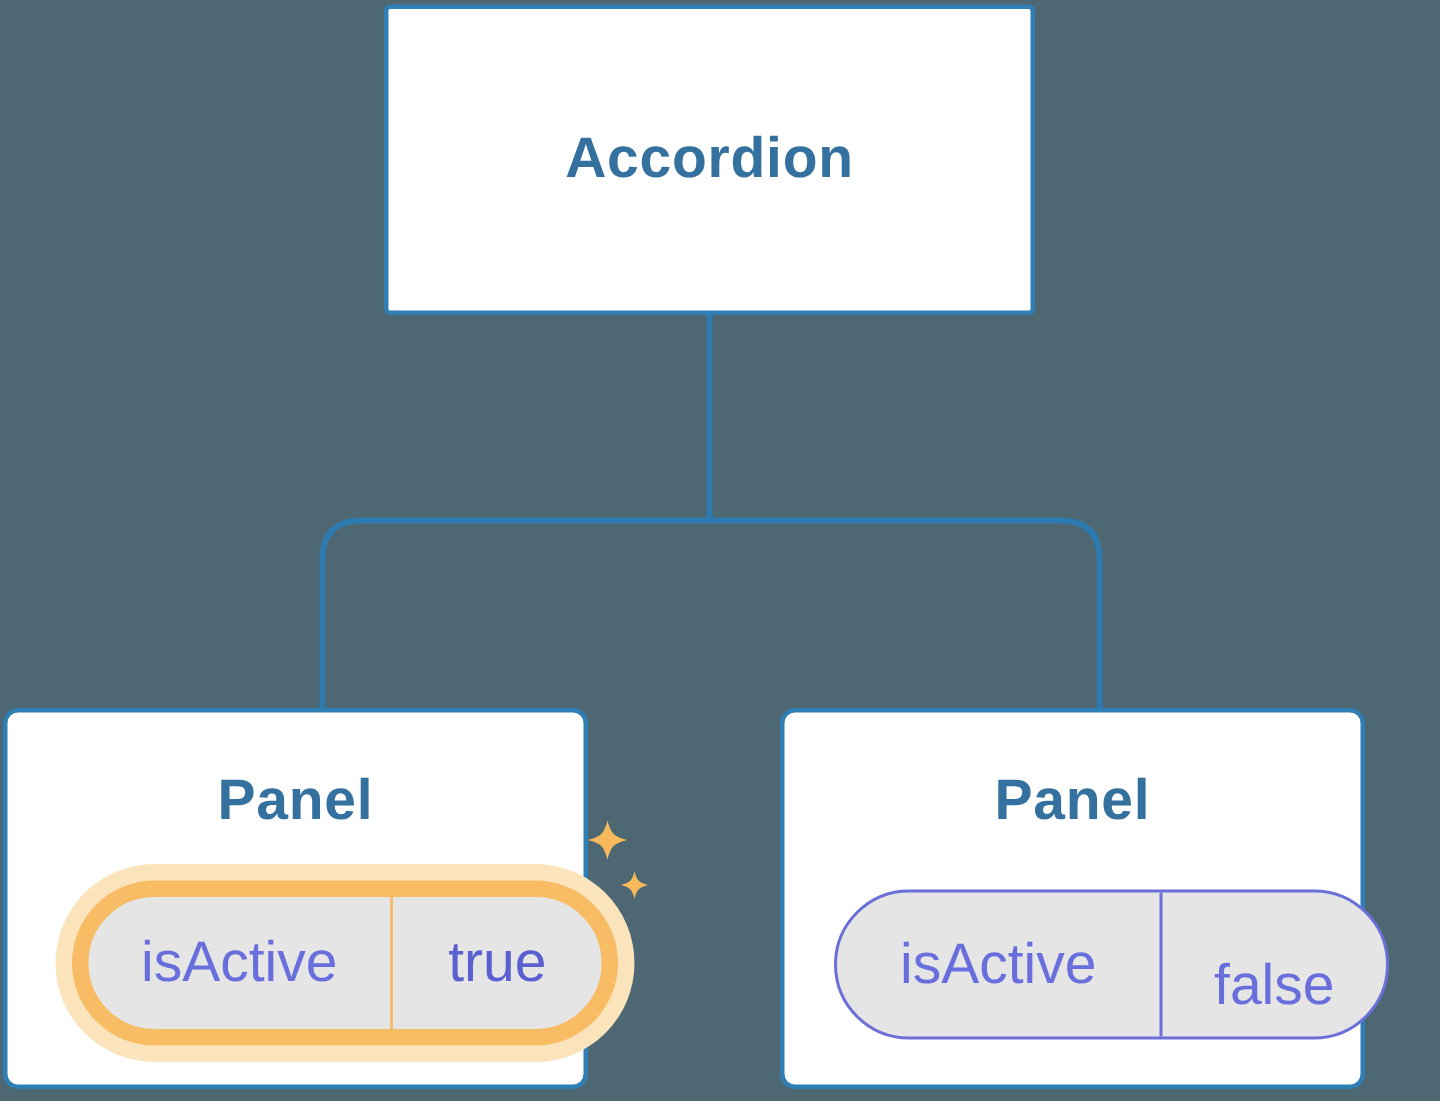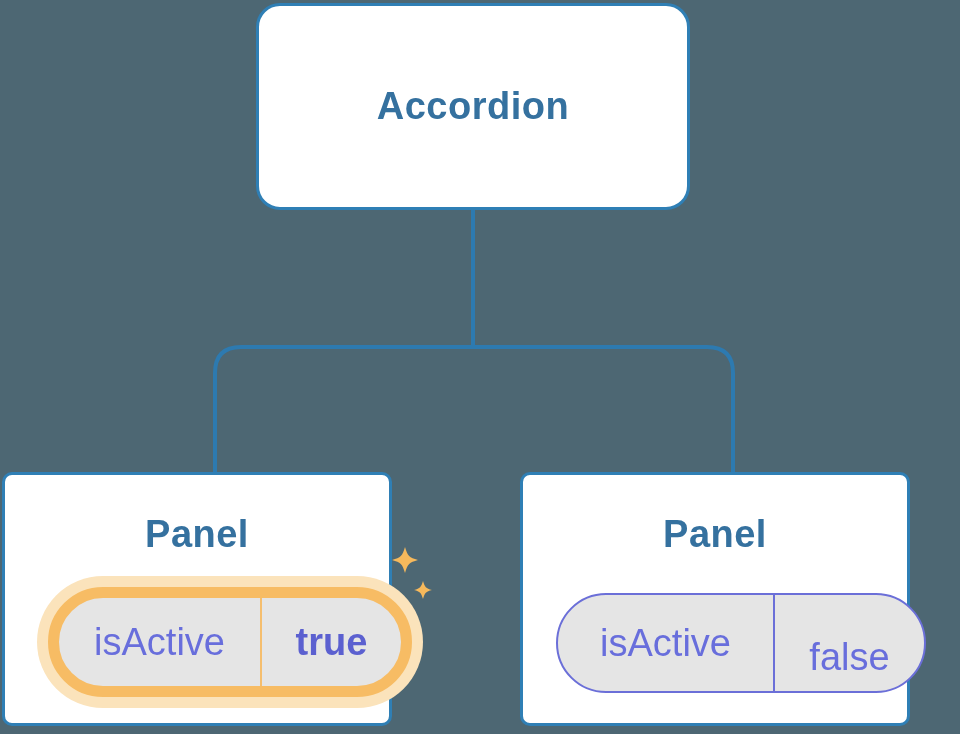--- a/index.html
+++ b/index.html
@@ -16,21 +16,21 @@
   }
   svg.connectors{
     position:absolute;
     left:0;top:0;
     width:960px;height:734px;
   }
   .node{
     position:absolute;
     background:#FFFFFF;
     border:3px solid #2F7FB5;
-    border-radius:24px;
+    border-radius:4px;
     box-sizing:border-box;
   }
   .node-root{
     left:256px;top:3px;
     width:434px;height:207px;
     display:flex;align-items:center;justify-content:center;
   }
   .node-title{
     color:#35719F;
     font-size:38px;
@@ -74,21 +74,21 @@
     border:2px solid #6B6FD8;
   }
   .pill-cell{
     display:flex;
     align-items:center;
     justify-content:center;
     font-size:38px;
     color:#686EDC;
   }
   .pill-active .cell-key{ width:201px; }
-  .pill-active .cell-val{ width:139px; font-weight:bold; color:#5B60D0; }
+  .pill-active .cell-val{ width:139px; font-weight:normal; color:#5B60D0; }
   .pill-inactive .cell-key{ width:215px; }
   .pill-inactive .cell-val{ width:149px;margin-top:28px; }
   .pill-divider{
     width:2px;
     align-self:stretch;
   }
   .divider-orange{ background:#F5BE6E; }
   .divider-purple{ background:#6B6FD8; }
   svg.sparkles{
     position:absolute;

